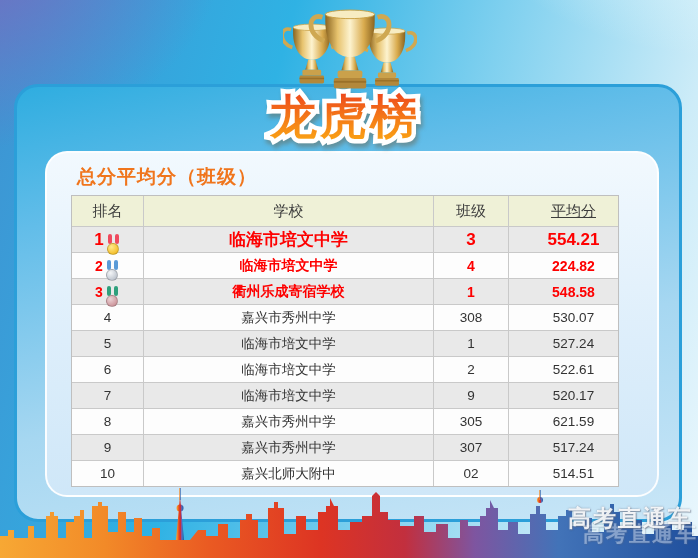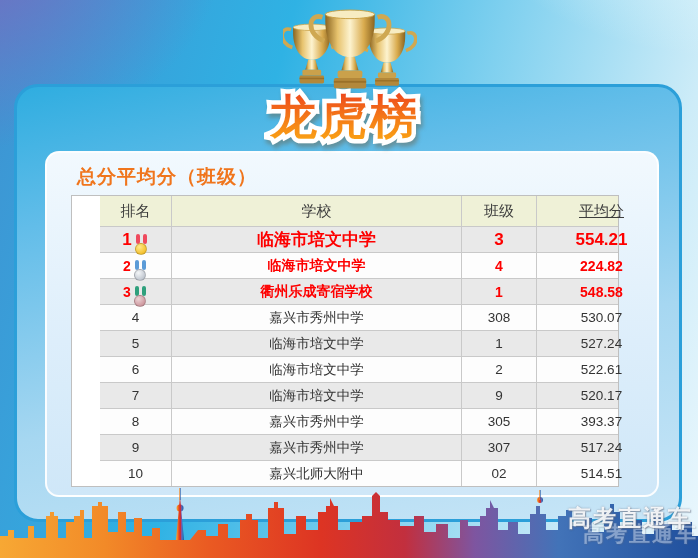--- a/index.html
+++ b/index.html
@@ -15,33 +15,33 @@
   }
 
   .outer-panel{
     position:absolute; left:14px; top:84px; width:668px; height:438px;
     border:3px solid var(--panel-border-blue); border-radius:24px;
     background:linear-gradient(168deg,#2fade0 0%,#62bde9 25%,#a6d7f1 62%,#c9e6f7 100%);
     z-index:1;
   }
   .inner-panel{
     position:absolute; left:28px; top:64px; width:614px; height:346px;
-    border:2px solid rgba(255,255,255,.9); border-radius:14px;
+    border:2px solid rgba(255,255,255,.9); border-radius:22px;
     background:linear-gradient(180deg,#f2f9fe 0%,#ddeefb 55%,#cfe7f8 100%);
     z-index:2;
   }
   .subtitle{
     position:absolute; left:30px; top:11px;
     font-size:19px; font-weight:bold; color:var(--accent-orange); letter-spacing:1px;
   }
 
   
   .tbl{
     position:absolute; left:24px; top:42px; width:548px;
-    border:1px solid #bfbfbf; background:#fff;padding-left:28px;
+    border:1px solid #bfbfbf; background:#fff;
   }
   .thead,.tr{ display:grid; grid-template-columns:72px 290px 75px 129px; }
   .thead{ background:var(--header-bg); height:30px; }
   .th{
     border-right:1px solid #c9c9c9; display:flex; align-items:center; justify-content:center;
     font-size:15px; color:#3c3c3c;
   }
   .th:last-child{ border-right:none;text-decoration:underline; }
   .tr{ height:26px; border-top:1px solid #c9c9c9; background:#fdfdfd; }
   .tr.odd{ background:var(--row-alt-bg); }
@@ -158,21 +158,21 @@
           <div class="tr odd">
             <div class="td td-rank">7</div>
             <div class="td td-school">临海市培文中学</div>
             <div class="td td-class">9</div>
             <div class="td td-score">520.17</div>
           </div>
           <div class="tr even">
             <div class="td td-rank">8</div>
             <div class="td td-school">嘉兴市秀州中学</div>
             <div class="td td-class">305</div>
-            <div class="td td-score">393.37</div>
+            <div class="td td-score">621.59</div>
           </div>
           <div class="tr odd">
             <div class="td td-rank">9</div>
             <div class="td td-school">嘉兴市秀州中学</div>
             <div class="td td-class">307</div>
             <div class="td td-score">517.24</div>
           </div>
           <div class="tr even">
             <div class="td td-rank">10</div>
             <div class="td td-school">嘉兴北师大附中</div>

